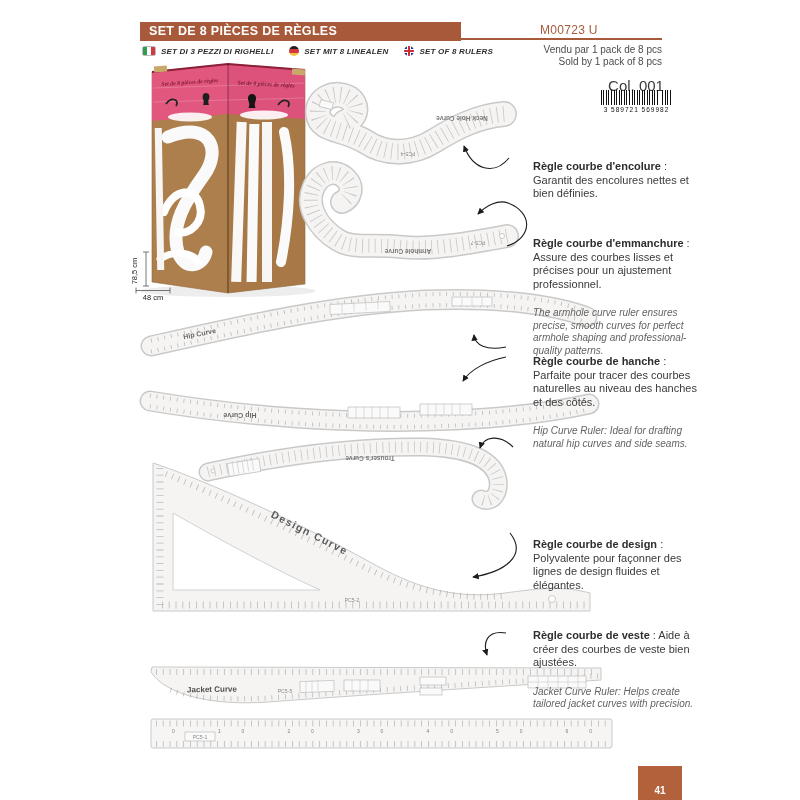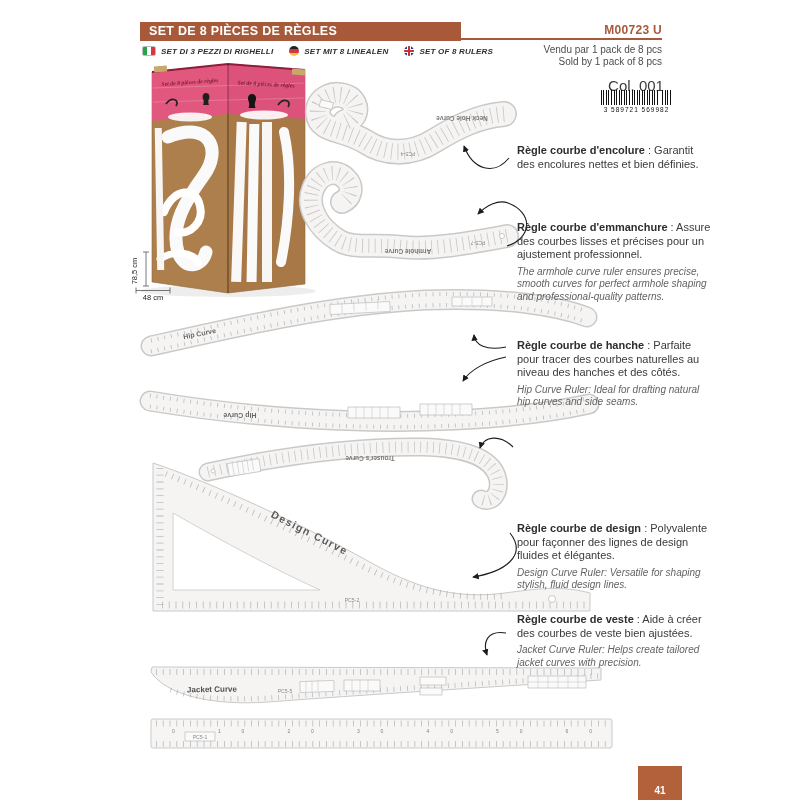--- a/index.html
+++ b/index.html
@@ -2,22 +2,22 @@
 <html><head>
 <meta charset="utf-8">
 <style>
   html,body{margin:0;padding:0;background:#fff;}
   .page{position:relative;width:800px;height:800px;background:#ffffff;overflow:hidden;
         font-family:"Liberation Sans",sans-serif;}
   
   .title-box{position:absolute;left:140px;top:22px;width:312px;height:19px;background:#a7593a;
              color:#fff;font-weight:700;font-size:12.5px;line-height:19px;padding-left:9px;letter-spacing:.3px;}
   .title-rule{position:absolute;left:461px;top:38px;width:201px;height:2px;background:#a7593a;}
-  .prod-code{position:absolute;left:540px;top:23px;width:122px;text-align:right;color:#a7593a;
-             font-weight:700;font-size:12px;letter-spacing:.3px;}
+  .prod-code{position:absolute;left:540px;top:23px;width:122px;color:#a7593a;
+             font-weight:400;font-size:12px;letter-spacing:.3px;}
   .langs{position:absolute;left:142px;top:46px;display:flex;align-items:center;gap:7px;}
   .lang{display:flex;align-items:center;gap:5px;margin-right:9px;}
   .lang .lbl{font-size:8px;font-style:italic;font-weight:700;color:#2e2e2e;letter-spacing:.2px;}
   .flag-it{width:12px;height:8px;border-radius:2px;border:.5px solid #bbb;
            background:linear-gradient(90deg,#2e9e4f 0 33%,#fff 33% 66%,#d3373f 66% 100%);}
   .flag-de{width:10px;height:10px;border-radius:50%;
            background:linear-gradient(180deg,#222 0 34%,#d3373f 34% 67%,#f2c438 67% 100%);}
   .flag-uk{width:10px;height:10px;border-radius:50%;background-color:#27408b;
            background-image:
              linear-gradient(0deg,transparent 43%,#cf2b36 43% 57%,transparent 57%),
@@ -26,21 +26,21 @@
              linear-gradient(90deg,transparent 34%,#fff 34% 66%,transparent 66%);}
   .sold{position:absolute;left:480px;top:44px;width:182px;text-align:right;font-size:10px;
         line-height:12px;color:#4c4c4c;}
   .colref{position:absolute;left:598px;top:77px;width:76px;text-align:center;font-size:15px;color:#3b3b3b;}
   .barcode{position:absolute;left:601px;top:90px;width:71px;}
   .barcode .bars{height:15px;background:repeating-linear-gradient(90deg,#111 0 1px,transparent 1px 2.4px,
                  #111 2.4px 3.4px,transparent 3.4px 5.1px);}
   .barcode .num{font-size:6.5px;letter-spacing:1px;text-align:center;color:#111;margin-top:1px;}
   
   .desc{position:absolute;left:517px;width:196px;}
-  .desc p{margin:0;}
+  .desc p{margin:16px;}
   .desc .fr{font-size:11px;line-height:13.5px;color:#3a3a3a;}
   .desc .fr b{font-weight:700;color:#2e2e2e;}
   .desc .en{font-size:10px;line-height:12.5px;color:#636363;font-style:italic;margin-top:4px;}
   
   .footer-cat{position:absolute;left:300px;top:776px;width:330px;text-align:right;font-size:9.5px;
               font-weight:700;color:#8f8f8f;letter-spacing:.5px;}
   .footer-box{position:absolute;left:638px;top:766px;width:44px;height:48px;background:#b2613b;color:#fff;
               font-weight:700;font-size:10px;display:flex;align-items:center;justify-content:center;}
   
   svg.art{position:absolute;left:0;top:0;}
@@ -260,21 +260,20 @@
   <div class="desc" style="top:221px">
     <p class="fr"><b>Règle courbe d'emmanchure</b><span> : Assure des courbes lisses et précises pour un ajustement professionnel.</span></p>
     <p class="en">The armhole curve ruler ensures precise, smooth curves for perfect armhole shaping and professional-quality patterns.</p>
   </div>
   <div class="desc" style="top:339px">
     <p class="fr"><b>Règle courbe de hanche</b><span> : Parfaite pour tracer des courbes naturelles au niveau des hanches et des côtés.</span></p>
     <p class="en">Hip Curve Ruler: Ideal for drafting natural hip curves and side seams.</p>
   </div>
   <div class="desc" style="top:522px">
     <p class="fr"><b>Règle courbe de design</b><span> : Polyvalente pour façonner des lignes de design fluides et élégantes.</span></p>
-    <p class="en">Design Curve Ruler: Versatile for shaping stylish, fluid design lines.</p>
   </div>
   <div class="desc" style="top:613px">
     <p class="fr"><b>Règle courbe de veste</b><span> : Aide à créer des courbes de veste bien ajustées.</span></p>
     <p class="en">Jacket Curve Ruler: Helps create tailored jacket curves with precision.</p>
   </div>
 
   <div class="footer-box">41</div>
 
 </div>
 

